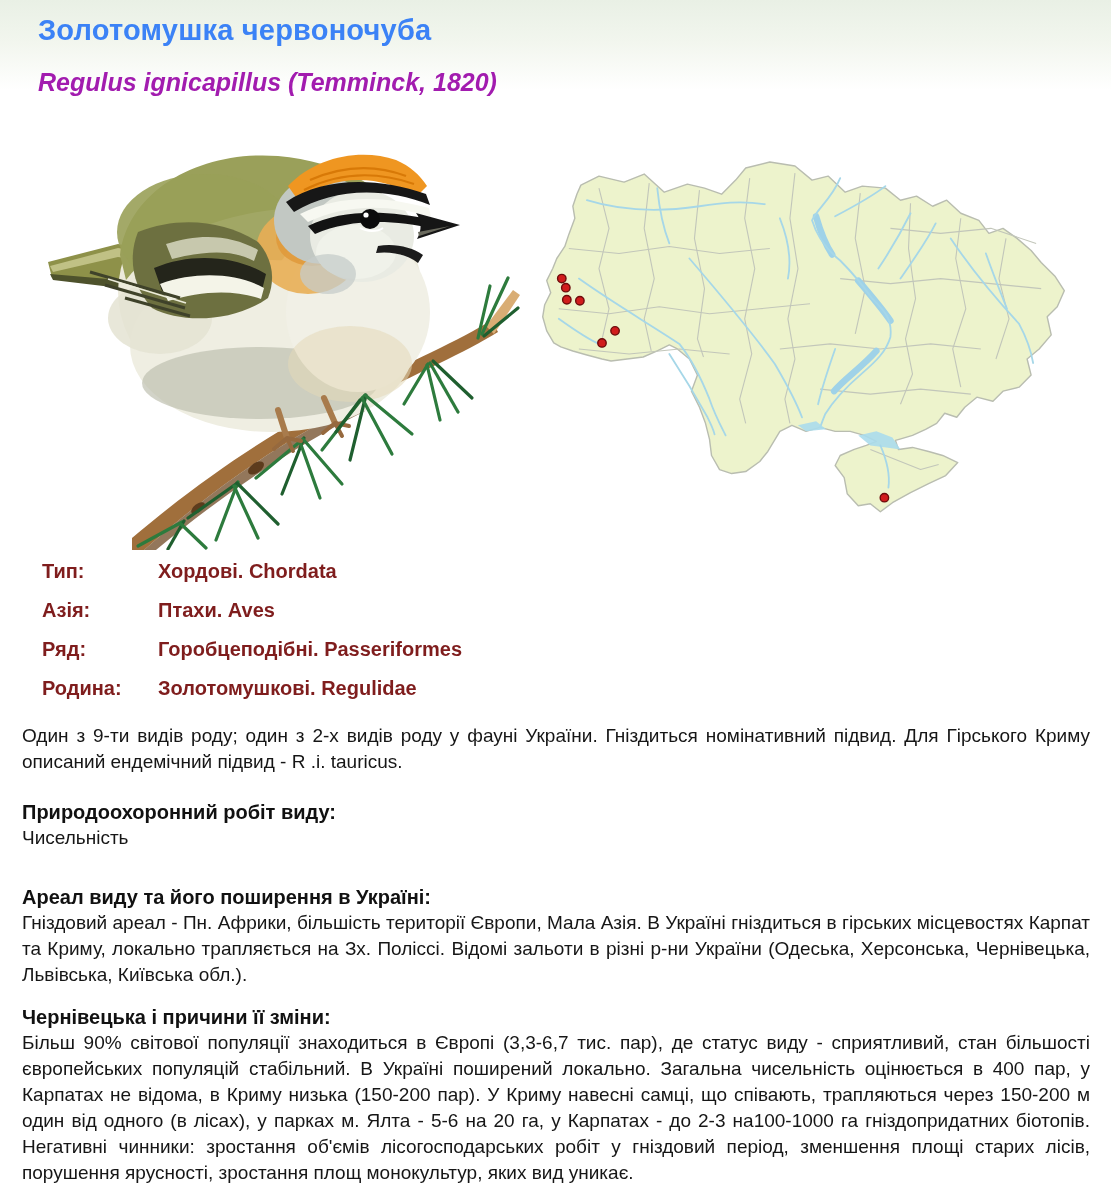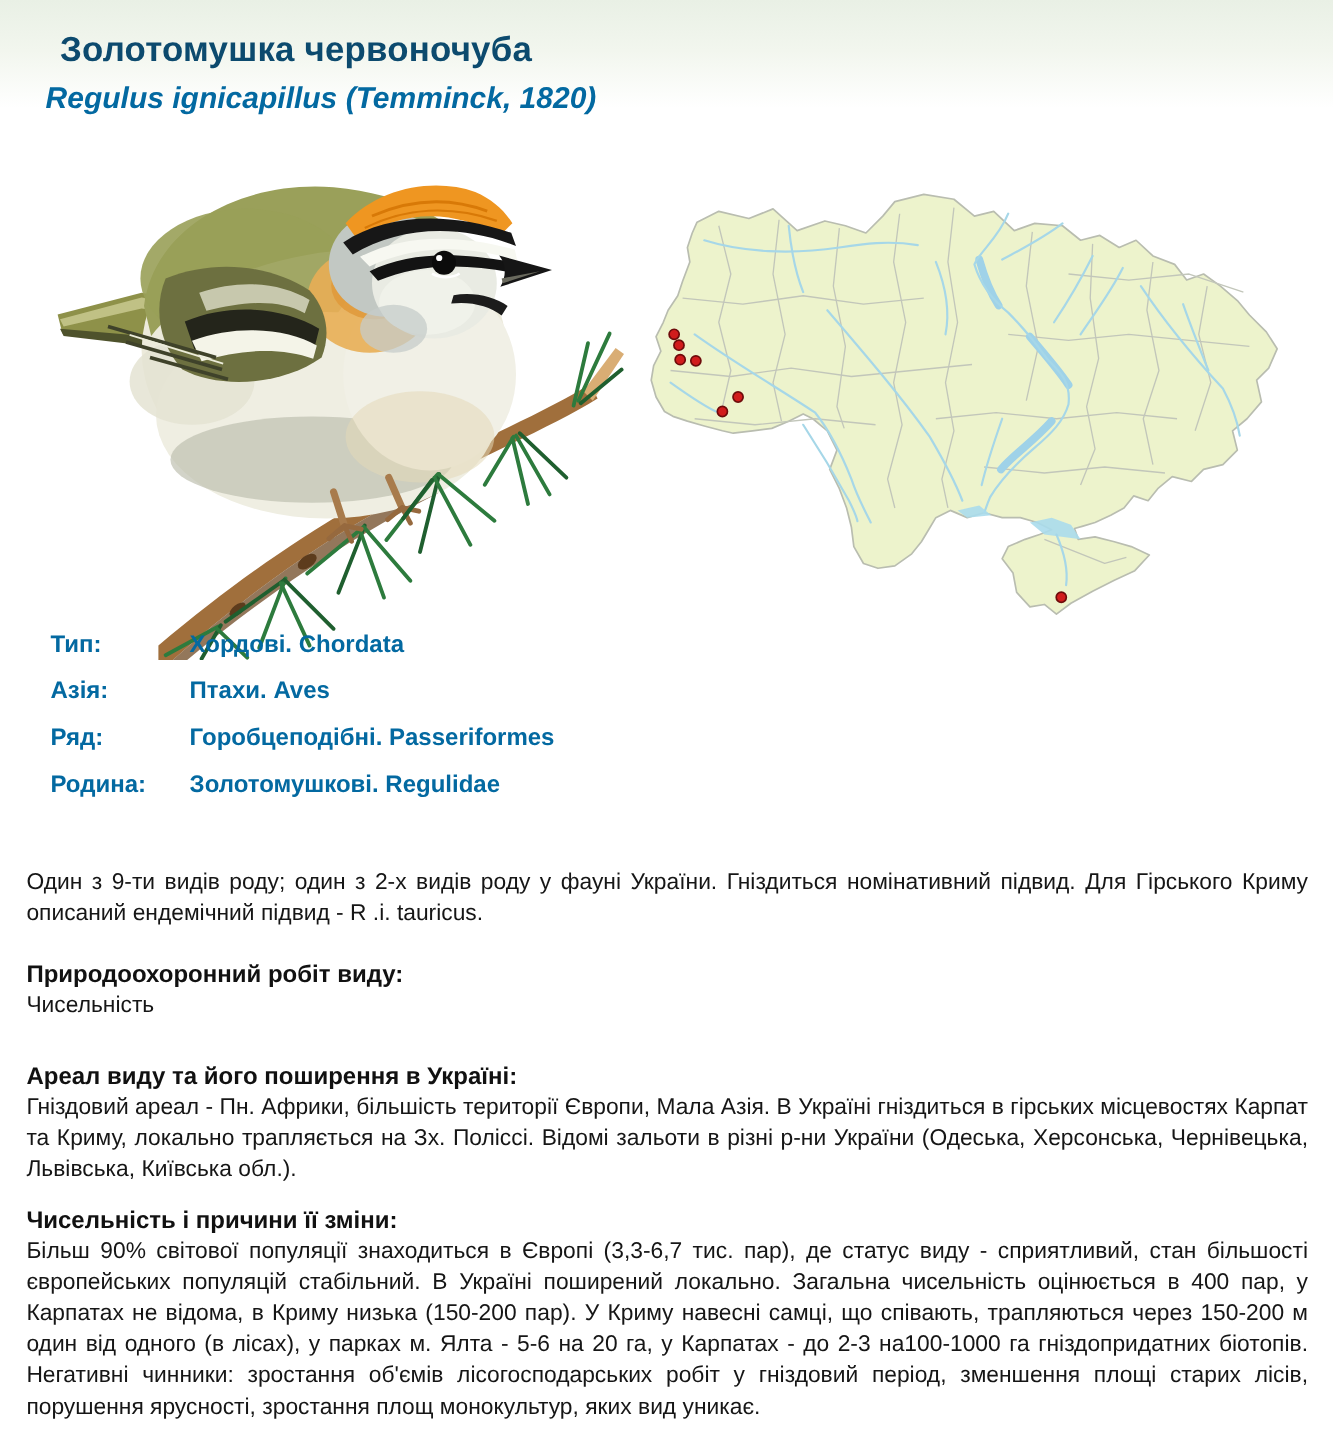--- a/index.html
+++ b/index.html
@@ -6,35 +6,35 @@
   body{
     width:1111px;height:1200px;
     font-family:"Liberation Sans",sans-serif;
     background:linear-gradient(180deg,#e9f0e5 0%,#f2f6ee 3.5%,#ffffff 7.5%,#ffffff 100%);
     -webkit-font-smoothing:antialiased;
   }
   .page{position:relative;width:1111px;height:1200px;overflow:hidden;}
 
   
   .title{
-    position:absolute;left:38px;top:14px;margin:12px;
-    font-size:29px;font-weight:bold;color:#0c4a6e;letter-spacing:.2px;
+    position:absolute;left:38px;top:14px;margin:0;
+    font-size:29px;font-weight:bold;color:#3b82f6;letter-spacing:.2px;
   }
   .latin{
     position:absolute;left:38px;top:68px;margin:0;
-    font-size:25px;font-weight:bold;font-style:italic;color:#0369a1;
+    font-size:25px;font-weight:bold;font-style:italic;color:#a21caf;
   }
 
   
   .bird-fig{position:absolute;left:20px;top:120px;width:500px;height:430px;}
   .map-fig{position:absolute;left:535px;top:158px;width:540px;height:402px;}
   svg{display:block;}
 
   
-  .taxonomy{position:absolute;left:42px;top:526px;color:#0369a1;}
+  .taxonomy{position:absolute;left:42px;top:560px;color:#7f1d1d;}
   .tax-row{display:flex;margin-bottom:16px;font-size:20px;line-height:23px;font-weight:bold;}
   .tax-label{width:116px;flex:0 0 116px;}
 
   
   .text-col{position:absolute;left:22px;top:723px;width:1068px;color:#161616;
     font-size:19px;line-height:26px;}
   .text-col p{margin:0;text-align:justify;}
   .text-col p.plain{text-align:left;}
   .text-col h3{font-size:20px;line-height:26px;margin:0;color:#111;}
   #status-heading{margin-top:24px;}
@@ -233,17 +233,17 @@
 
   <div class="text-col">
     <p id="intro-text">Один з 9-ти видів роду; один з 2-х видів роду у фауні України. Гніздиться номінативний підвид. Для Гірського Криму описаний ендемічний підвид - R .i. tauricus.</p>
 
     <h3 id="status-heading">Природоохоронний робіт виду:</h3>
     <p class="plain">Чисельність</p>
 
     <h3 id="range-heading">Ареал виду та його поширення в Україні:</h3>
     <p>Гніздовий ареал - Пн. Африки, більшість території Європи, Мала Азія. В Україні гніздиться в гірських місцевостях Карпат та Криму, локально трапляється на Зх. Поліссі. Відомі зальоти в різні р-ни України (Одеська, Херсонська, Чернівецька, Львівська, Київська обл.).</p>
 
-    <h3 id="population-heading">Чисельність і причини її зміни:</h3>
+    <h3 id="population-heading">Чернівецька і причини її зміни:</h3>
     <p>Більш 90% світової популяції знаходиться в Європі (3,3-6,7 тис. пар), де статус виду - сприятливий, стан більшості європейських популяцій стабільний. В Україні поширений локально. Загальна чисельність оцінюється в 400 пар, у Карпатах не відома, в Криму низька (150-200 пар). У Криму навесні самці, що співають, трапляються через 150-200 м один від одного (в лісах), у парках м. Ялта - 5-6 на 20 га, у Карпатах - до 2-3 на100-1000 га гніздопридатних біотопів. Негативні чинники: зростання об'ємів лісогосподарських робіт у гніздовий період, зменшення площі старих лісів, порушення ярусності, зростання площ монокультур, яких вид уникає.</p>
   </div>
 
 </div>
 
 </body></html>

